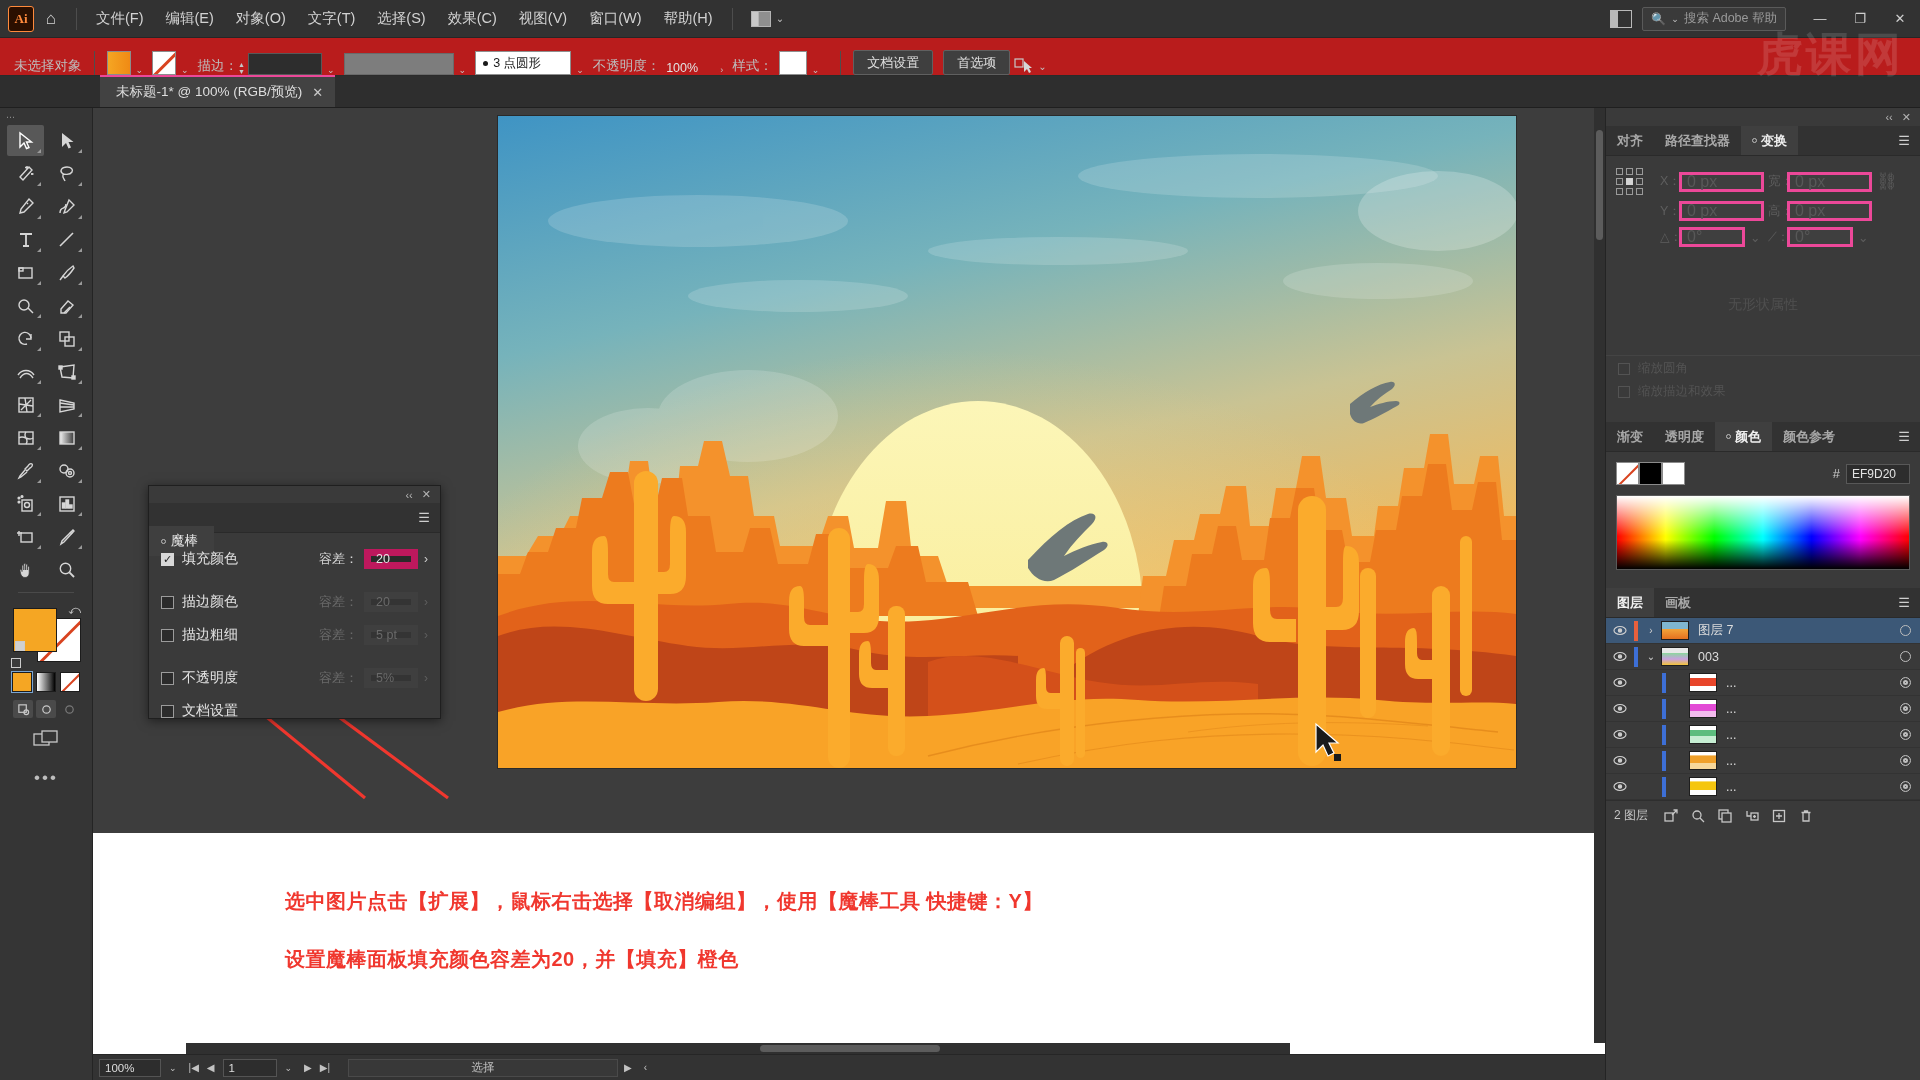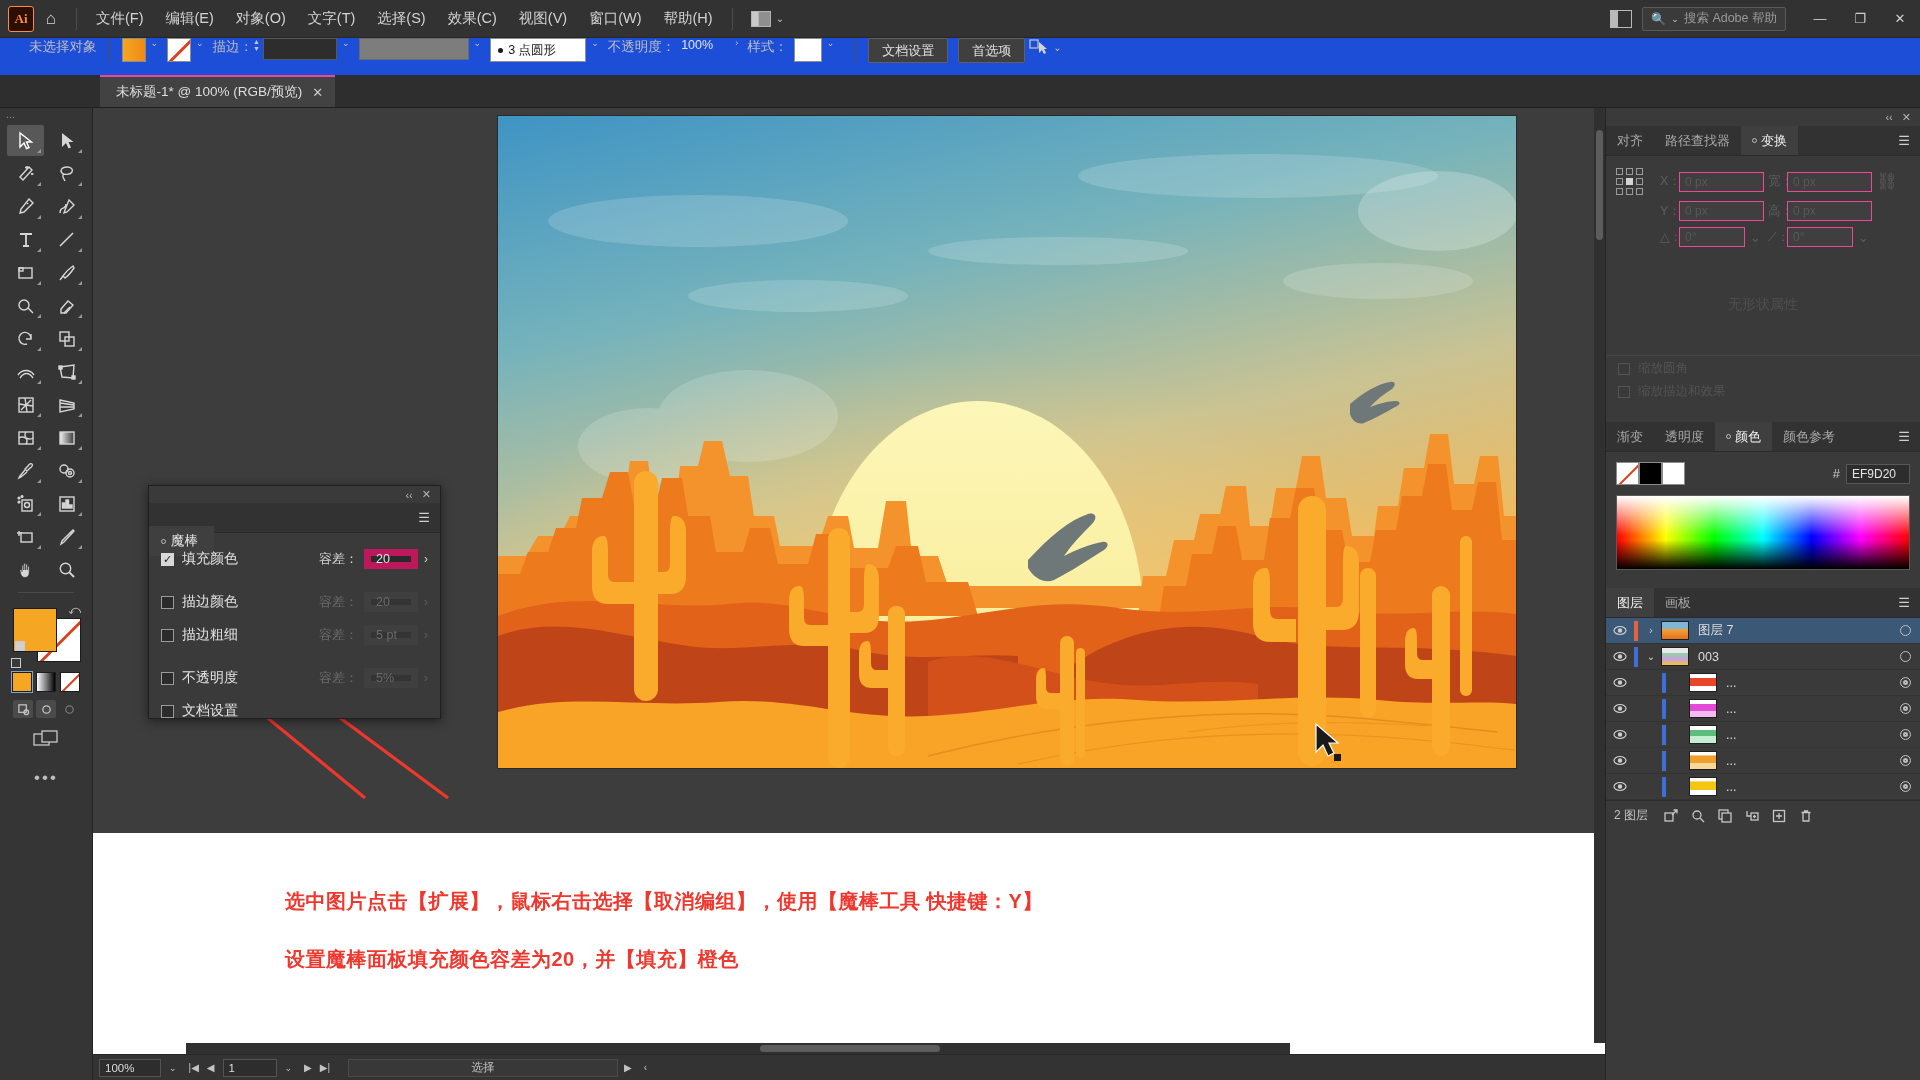--- a/index.html
+++ b/index.html
@@ -55,22 +55,22 @@
   .watermark {
     position: absolute; top: 24px; right: 16px; z-index: 60;
     font-size: 46px; font-weight: bold; color: rgba(255,255,255,0.13);
     letter-spacing: 3px; pointer-events: none;
     font-family: "Liberation Sans", sans-serif;
   }
 
   
   .controlbar {
     position: absolute; top: 38px; left: 0; width: 1920px; height: 38px;
-    background: #1d4ed8; display: flex; align-items: flex-start;
-    border-bottom: 1px solid #2b2b2b; padding-left: 29px; gap: 0;
+    background: #b91c1c; display: flex; align-items: flex-end;
+    border-bottom: 1px solid #2b2b2b; padding-left: 14px; gap: 0;
   }
   .cb-label { color: #bdbdbd; font-size: 13.5px; white-space: nowrap; }
   .cb-sep { width: 1px; height: 24px; background: #4e4e4e; margin: 0 12px; }
   .swatch {
     width: 24px; height: 24px; border: 1px solid #8c8c8c; background: #fff;
   }
   .swatch.fill { background: linear-gradient(to right,#f5a623 0%, #f08a14 100%); }
   .swatch.none {
     background: #fff; position: relative; overflow: hidden;
   }
@@ -239,37 +239,38 @@
   
   .rightdock {
     position: absolute; top: 108px; right: 0; width: 315px; bottom: 0;
     background: #3a3a3a; border-left: 1px solid #242424;
   }
   .rp-titlebar { height: 18px; display: flex; justify-content: flex-end; align-items: center; gap: 9px; padding-right: 9px; }
   .rp-titlebar span { color: #b5b5b5; font-size: 11px; }
   .rp-tabs {
     height: 30px; background: #323232; display: flex; align-items: stretch;
     border-bottom: 1px solid #2a2a2a;
+    font-weight: bold;
   }
   .rp-tab {
     display: flex; align-items: center; padding: 0 11px; color: #a8a8a8;
     font-size: 13px; gap: 4px;
   }
   .rp-tab.active { background: #3f3f3f; color: #f0f0f0; }
   .rp-tab .dot { width: 5px; height: 5px; border: 1px solid #bdbdbd; border-radius: 50%; }
   .rp-menu { margin-left: auto; display: flex; align-items: center; padding: 0 10px; color: #cfcfcf; font-size: 13px; }
   .rp-body { background: #3a3a3a; }
 
   .tf-grid { display: grid; grid-template-columns: 40px 1fr 1fr 34px; padding: 12px 10px 8px 10px; gap: 6px 4px; align-items: center; }
   .ref-point { display: grid; grid-template-columns: repeat(3,7px); grid-template-rows: repeat(3,7px); gap: 3px; }
   .ref-point i { width: 7px; height: 7px; border: 1px solid #9a9a9a; }
   .ref-point i.c { background: #d3d3d3; border-color: #d3d3d3; }
   .tf-field { display: flex; align-items: center; gap: 5px; }
   .tf-lab { color: #5e5e5e; font-size: 12.5px; width: 14px; }
-  .tf-inp { flex: 1; height: 20px; background: #3f3f3f; border: 1px solid #ec4899; color: #585858; font-size: 12px; display: flex; align-items: center; padding: 0 5px; }
+  .tf-inp { flex: 1; height: 20px; background: #3f3f3f; border: 3px solid #ec4899; color: #585858; font-size: 16px; display: flex; align-items: center; padding: 0 5px; }
   .tf-link { color: #5f5f5f; font-size: 17px; }
   .tf-empty { flex: 1; height: 100px; display: flex; align-items: center; justify-content: center; color: #4f4f4f; font-size: 14px; }
   .tf-checks { padding: 4px 12px 10px 12px; border-top: 1px solid #444; }
   .tf-chk { display: flex; align-items: center; gap: 8px; margin-bottom: 6px; }
   .tf-chk i { width: 12px; height: 12px; border: 1px solid #535353; background: #3a3a3a; }
   .tf-chk span { color: #535353; font-size: 12.5px; }
 
   .color-body { padding: 10px; }
   .color-top { display: flex; align-items: center; gap: 0; }
   .cs { width: 23px; height: 23px; border: 1px solid #8b8b8b; }
@@ -366,20 +367,21 @@
         <span class="stxt">搜索 Adobe 帮助</span>
       </div>
       <div class="win-btns">
         <div class="win-btn">—</div>
         <div class="win-btn">❐</div>
         <div class="win-btn close">✕</div>
       </div>
     </div>
   </div>
 
+  <div class="watermark">虎课网</div>
 
   <div class="controlbar">
     <span class="cb-label">未选择对象</span>
     <div class="cb-sep"></div>
     <div class="swatch fill"></div>
     <span class="mini-caret">⌄</span>
     <div class="swatch none"></div>
     <span class="mini-caret">⌄</span>
     <span class="cb-label">描边：</span>
     <div class="stepper">

